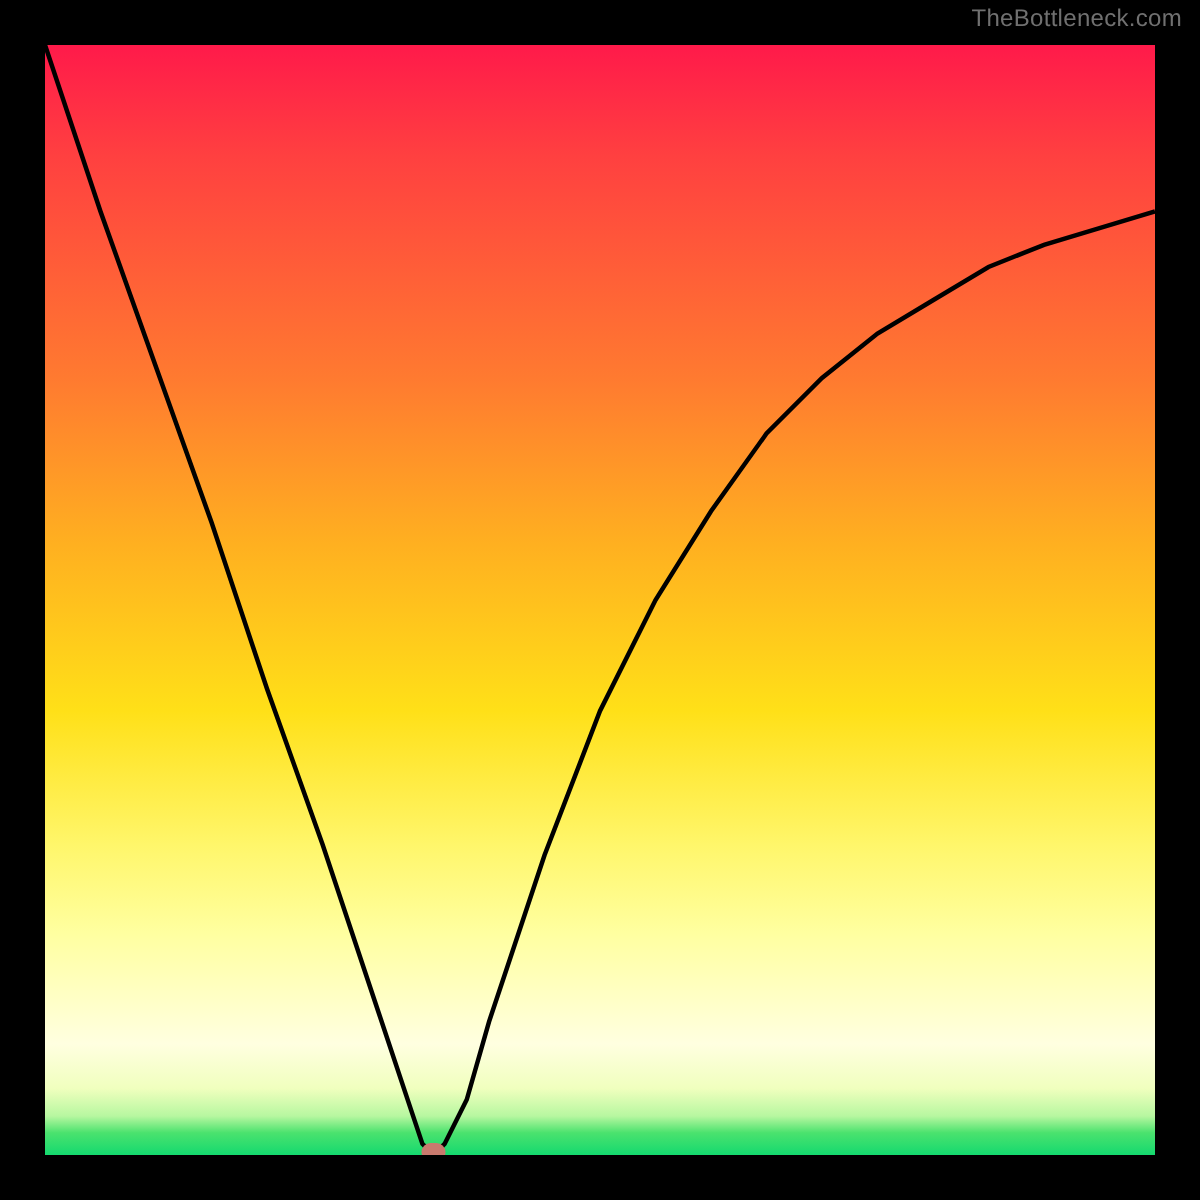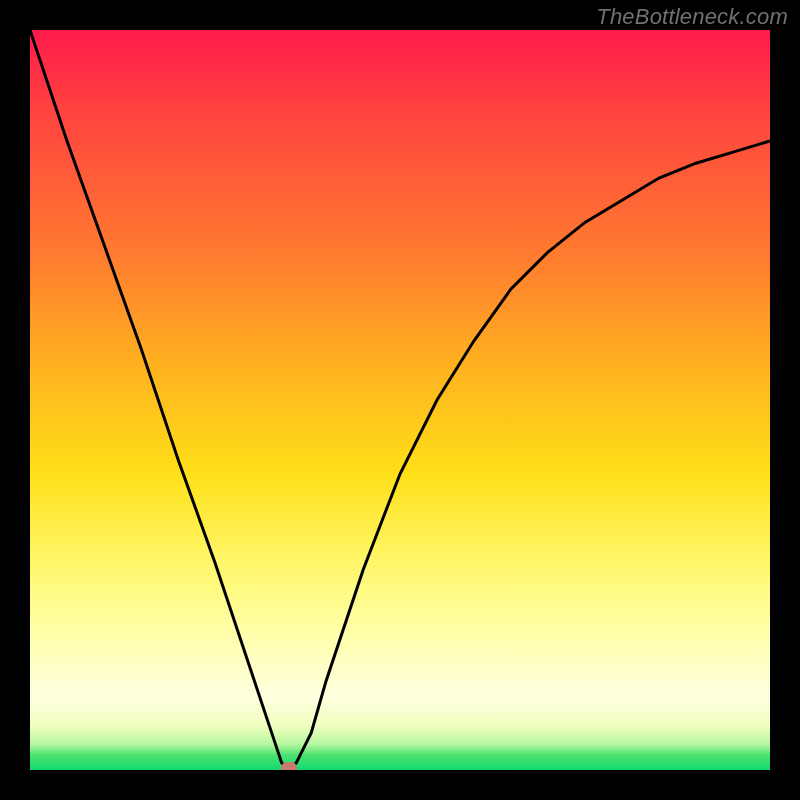--- a/index.html
+++ b/index.html
@@ -63,24 +63,23 @@
     height: 12px;
     border-radius: 6px;
     background: #c97a6e;
   }
   .watermark {
     position: absolute;
     top: 4px;
     right: 12px;
     color: #707070;
     font-family: Arial, Helvetica, sans-serif;
-    font-size: 22px;
+    font-size: 16px;
     font-weight: 500;
     letter-spacing: 0.2px;
-    font-style: italic;
   }
 </style>
 </head>
 <body>
 
 <div class="frame">
 
   <div class="plot-area">
     <div class="gradient-bg"></div>
 

